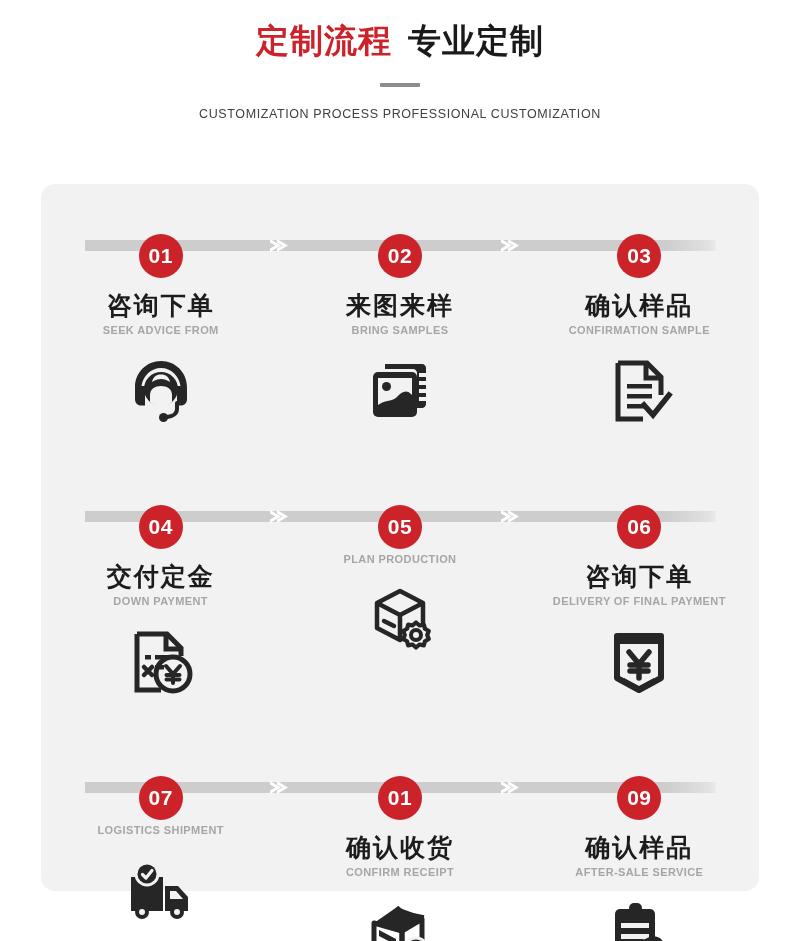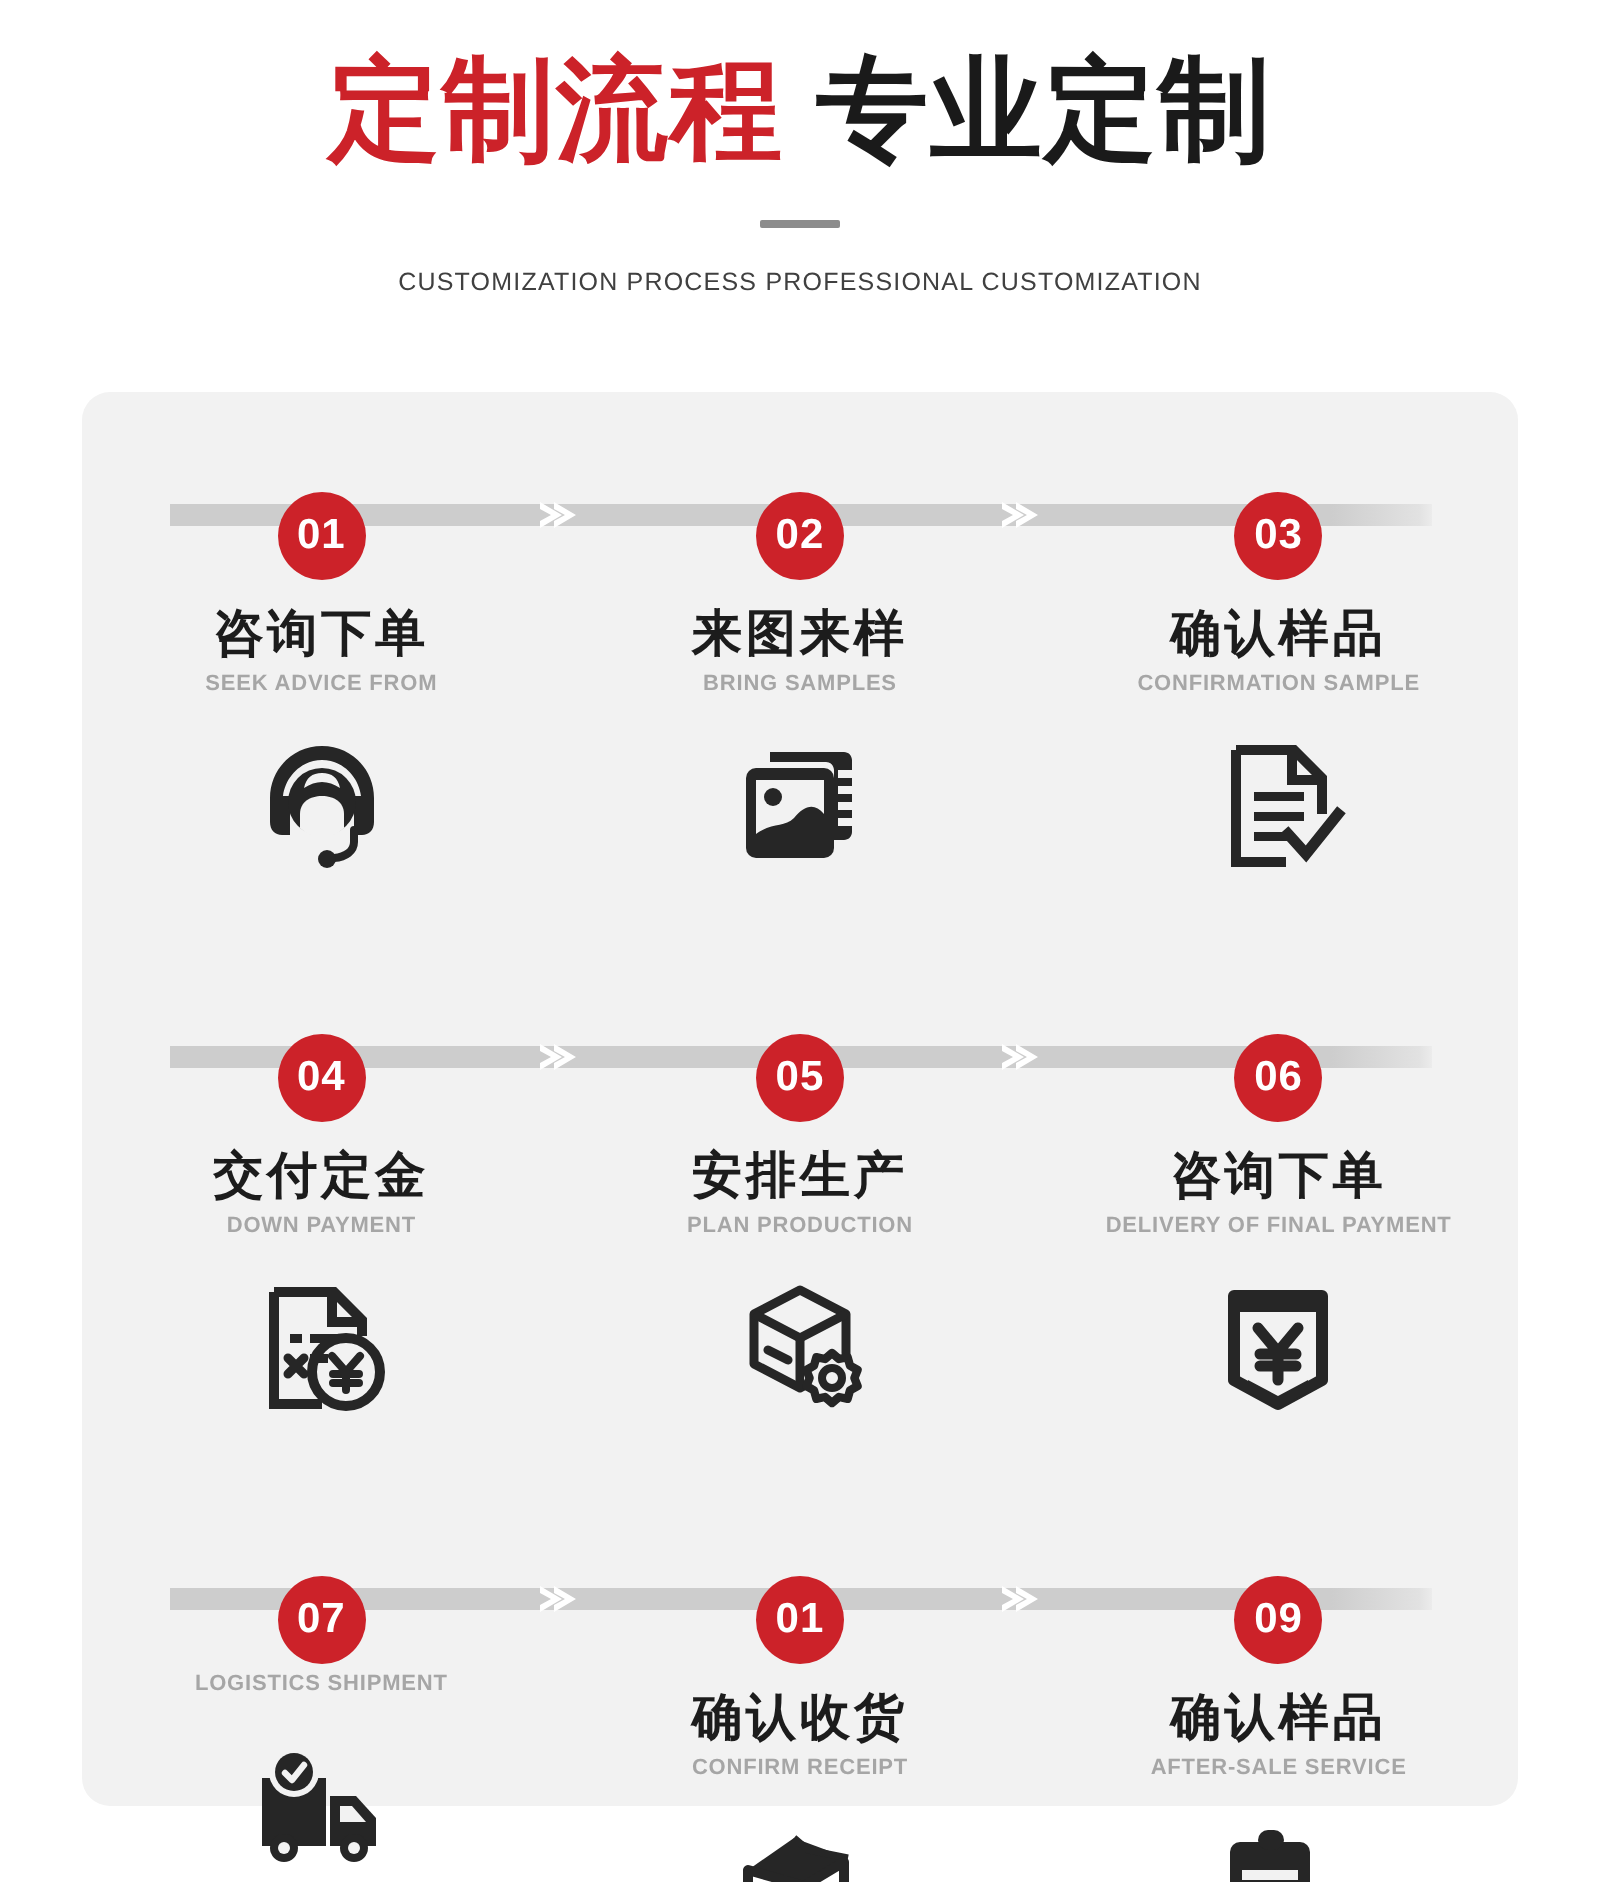--- a/index.html
+++ b/index.html
@@ -14,21 +14,21 @@
     overflow: hidden;
     position: relative;
   }
 
   
   .header {
     padding-top: 22px;
     text-align: center;
   }
   .headline {
-    font-size: 56px;
+    font-size: 33px;
     font-weight: bold;
     line-height: 1.18;
     letter-spacing: 1px;
     white-space: nowrap;
   }
   .headline .hl-red {
     color: #cc2229;
   }
   .headline .hl-dark {
     color: #1a1a1a;
@@ -46,21 +46,21 @@
     font-size: 12.5px;
     letter-spacing: 0.6px;
     color: #404040;
     font-weight: 500;
   }
 
   
   .panel {
     position: absolute;
     left: 41px;
-    top: 196px;
+    top: 184px;
     width: 718px;
     height: 707px;
     background: #f2f2f2;
     border-radius: 14px;
     box-sizing: border-box;
   }
 
   .rows {
     position: relative;
     width: 100%;
@@ -270,21 +270,20 @@
               <rect x="30" y="39" width="9" height="4.5" fill="#262626"></rect>
               <path d="M19 41 L27 49 M27 41 L19 49" stroke="#262626" stroke-width="4.5" stroke-linecap="round"></path>
               <circle cx="48" cy="48" r="17" fill="none" stroke="#262626" stroke-width="5"></circle>
               <path d="M41 40 L48 48 L55 40 M48 48 L48 57 M41.5 49 L54.5 49 M41.5 53.5 L54.5 53.5" stroke="#262626" stroke-width="4" fill="none" stroke-linecap="round"></path>
             </svg>
           </div>
         </div>
 
         <div class="col">
           <div class="badge">05</div>
-          <div class="cn-title">安排生产</div>
           <div class="en-title">PLAN PRODUCTION</div>
           <div class="icon-wrap">
             <svg width="72" height="72" viewBox="0 0 72 72">
               <path d="M36 7 L59 19 L59 44 L36 56 L13 44 L13 19 Z" fill="none" stroke="#262626" stroke-width="4.5" stroke-linejoin="round"></path>
               <path d="M13 19 L36 31 L59 19" fill="none" stroke="#262626" stroke-width="4.5" stroke-linejoin="round"></path>
               <path d="M36 31 L36 56" fill="none" stroke="#262626" stroke-width="4.5"></path>
               <path d="M20 37 L30 42" stroke="#262626" stroke-width="4.5" stroke-linecap="round"></path>
               <circle cx="52" cy="52" r="14" fill="#f2f2f2"></circle>
               <path d="M52 38.5 L55.5 41.5 L59.8 40.6 L61 44.8 L64.8 47 L63.2 51 L64.8 55 L61 57.2 L59.8 61.4 L55.5 60.5 L52 63.5 L48.5 60.5 L44.2 61.4 L43 57.2 L39.2 55 L40.8 51 L39.2 47 L43 44.8 L44.2 40.6 L48.5 41.5 Z" fill="none" stroke="#262626" stroke-width="4.2" stroke-linejoin="round"></path>
               <circle cx="52" cy="51" r="5" fill="none" stroke="#262626" stroke-width="4"></circle>

